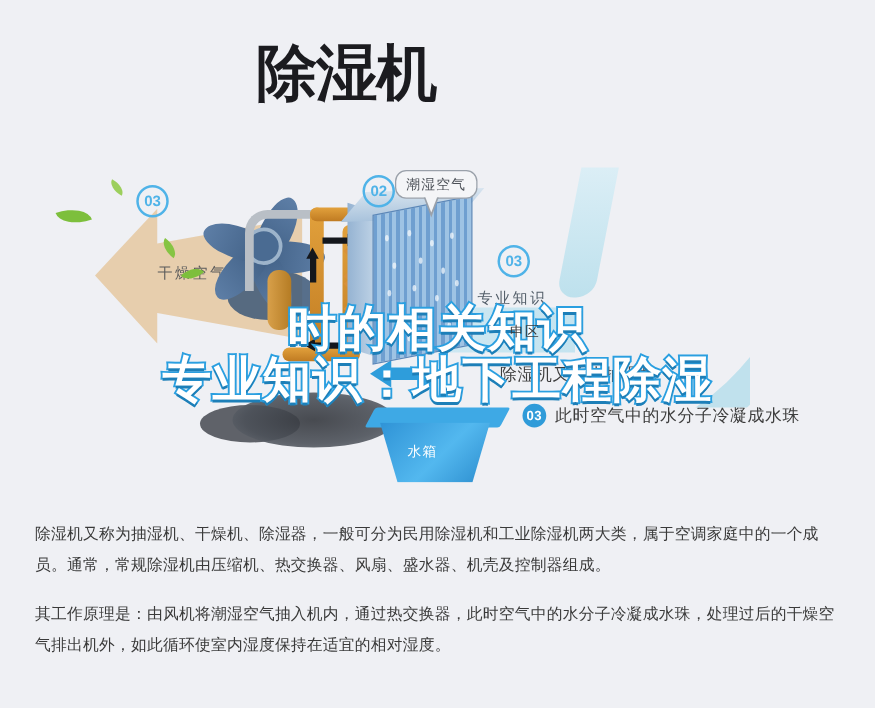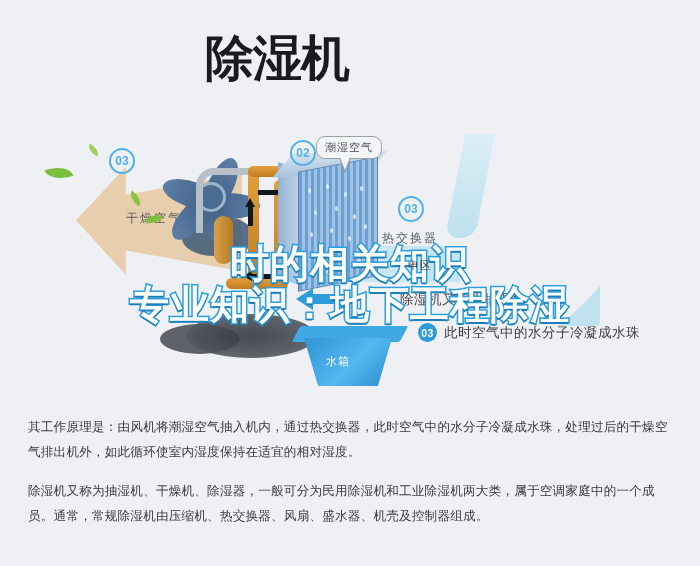--- a/index.html
+++ b/index.html
@@ -350,38 +350,38 @@
       <div class="wtank-body"></div>
       <div class="wtank-label">水箱</div>
     </div>
 
     <div class="callout">潮湿空气</div>
 
     <div class="badge b01">03</div>
     <div class="badge b02">02</div>
     <div class="badge b03">03</div>
 
-    <div class="moist-label">热交换器</div>
+    <div class="moist-label">专业知识</div>
   </div>
 
   <div class="legend">
     <div class="legend-row r02">
       <span class="num">02</span>
       <span>除湿机又称为抽湿机</span>
     </div>
     <div class="legend-row">
       <span class="num">03</span>
       <span>此时空气中的水分子冷凝成水珠</span>
     </div>
   </div>
 
   <div class="watermark">
     <div>时的相关知识</div>
     <div>专业知识：地下工程除湿</div>
   </div>
   <div class="mini-wm">申区</div>
 
   <div class="body-text">
+    <p>除湿机又称为抽湿机、干燥机、除湿器，一般可分为民用除湿机和工业除湿机两大类，属于空调家庭中的一个成员。通常，常规除湿机由压缩机、热交换器、风扇、盛水器、机壳及控制器组成。</p>
     <p>其工作原理是：由风机将潮湿空气抽入机内，通过热交换器，此时空气中的水分子冷凝成水珠，处理过后的干燥空气排出机外，如此循环使室内湿度保持在适宜的相对湿度。</p>
-    <p>除湿机又称为抽湿机、干燥机、除湿器，一般可分为民用除湿机和工业除湿机两大类，属于空调家庭中的一个成员。通常，常规除湿机由压缩机、热交换器、风扇、盛水器、机壳及控制器组成。</p>
   </div>
 
 </div>
 
 </body></html>

